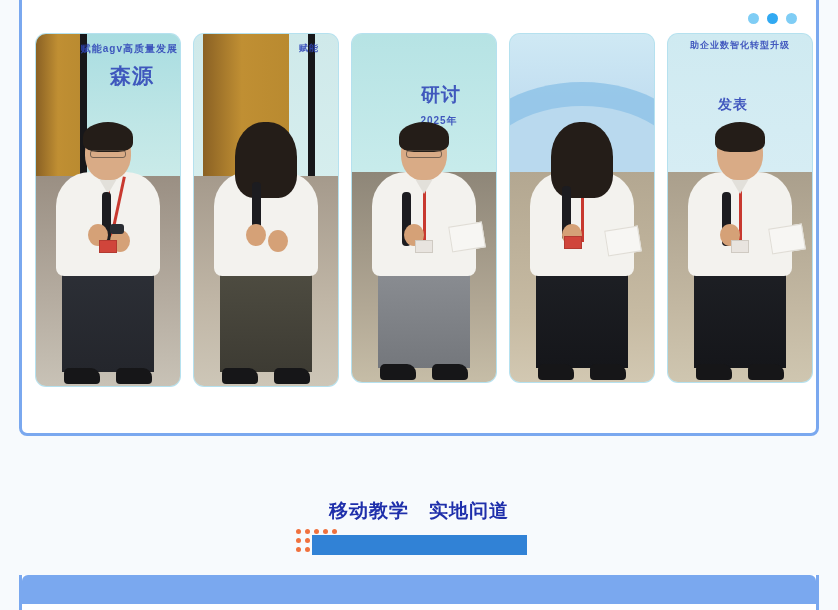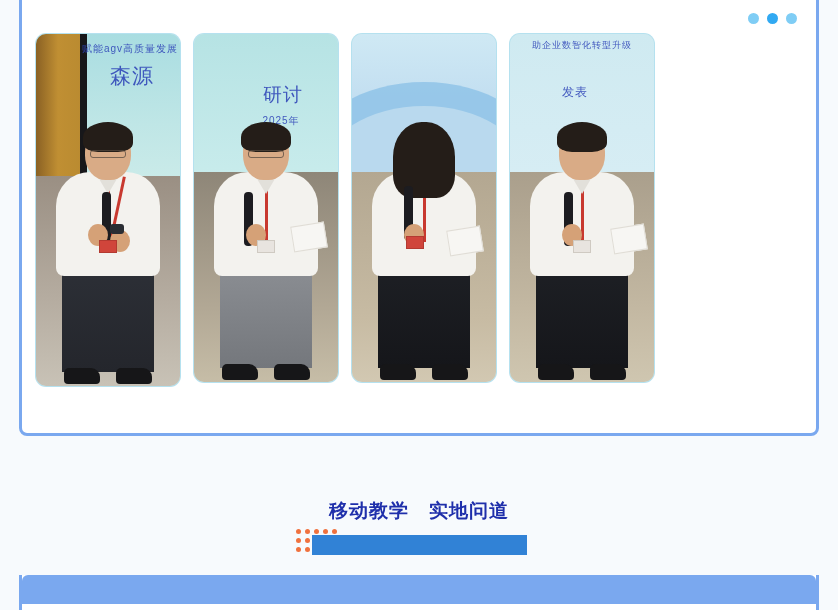--- a/index.html
+++ b/index.html
@@ -96,21 +96,21 @@
     top: 0;
     width: 7px;
     height: 150px;
     background: #17171a;
   }
 
   .scr-text {
     position: absolute;
     left: 0; right: 0;
     color: #2f45b8;
-    font-weight: normal;
+    font-weight: bold;
     text-align: center;
     letter-spacing: 1px;
     white-space: nowrap;
     opacity: .88;
   }
   .scr-text.t1 { top: 8px;  font-size: 10px; }
   .scr-text.t2 { top: 28px; font-size: 21px; }
   .scr-text.t3 { top: 60px; font-size: 18px; }
   .scr-text.t4 { top: 92px; font-size: 11px; }
 
@@ -378,20 +378,41 @@
             <div class="glasses"></div>
             <div class="mic"></div>
             <div class="hand h1"></div>
             <div class="hand h2"></div>
             <div class="watch"></div>
             <div class="badge red"></div>
           </div>
         </div>
       </div>
 
+      <div class="photo p2">
+        <div class="clip">
+          <div class="screen scr-b"></div>
+          <div class="wood wide"></div>
+          <div class="darkband" style="left:114px"></div>
+          <div class="scr-text t1" style="left:auto;right:6px;width:46px;font-size:9px">赋能</div>
+          <div class="floor fl-b"></div>
+          <div class="person">
+            <div class="legs olive"></div>
+            <div class="shoe l"></div>
+            <div class="shoe r"></div>
+            <div class="torso"></div>
+            <div class="collar"></div>
+            <div class="head"></div>
+            <div class="hair long"></div>
+            <div class="mic" style="margin-left:-14px;top:62px"></div>
+            <div class="hand h1"></div>
+            <div class="hand h2"></div>
+          </div>
+        </div>
+      </div>
 
       <div class="photo p3">
         <div class="clip">
           <div class="screen scr-c"></div>
           <div class="scr-text t3" style="top:48px;font-size:19px;left:34px">研讨</div>
           <div class="scr-text t4" style="top:80px;font-size:10px;left:30px">2025年</div>
           <div class="floor fl-c"></div>
           <div class="person">
             <div class="legs gray"></div>
             <div class="shoe l"></div>
@@ -430,21 +451,21 @@
             <div class="paper" style="right:14px;top:108px"></div>
             <div class="badge red" style="top:116px;margin-left:-18px"></div>
           </div>
         </div>
       </div>
 
       <div class="photo p5">
         <div class="clip">
           <div class="screen scr-e" style="height:190px"></div>
           <div class="scr-text t1" style="top:5px;font-size:9px">助企业数智化转型升级</div>
-          <div class="scr-text t3" style="top:50px;font-size:12px;left:-14px">发表</div>
+          <div class="scr-text t3" style="top:62px;font-size:14px;left:-14px">发表</div>
           <div class="scr-text t4" style="top:94px;font-size:10px;left:4px">深圳</div>
           <div class="floor fl-e"></div>
           <div class="person">
             <div class="legs black"></div>
             <div class="shoe l"></div>
             <div class="shoe r"></div>
             <div class="torso"></div>
             <div class="lanyard"></div>
             <div class="collar"></div>
             <div class="head"></div>

